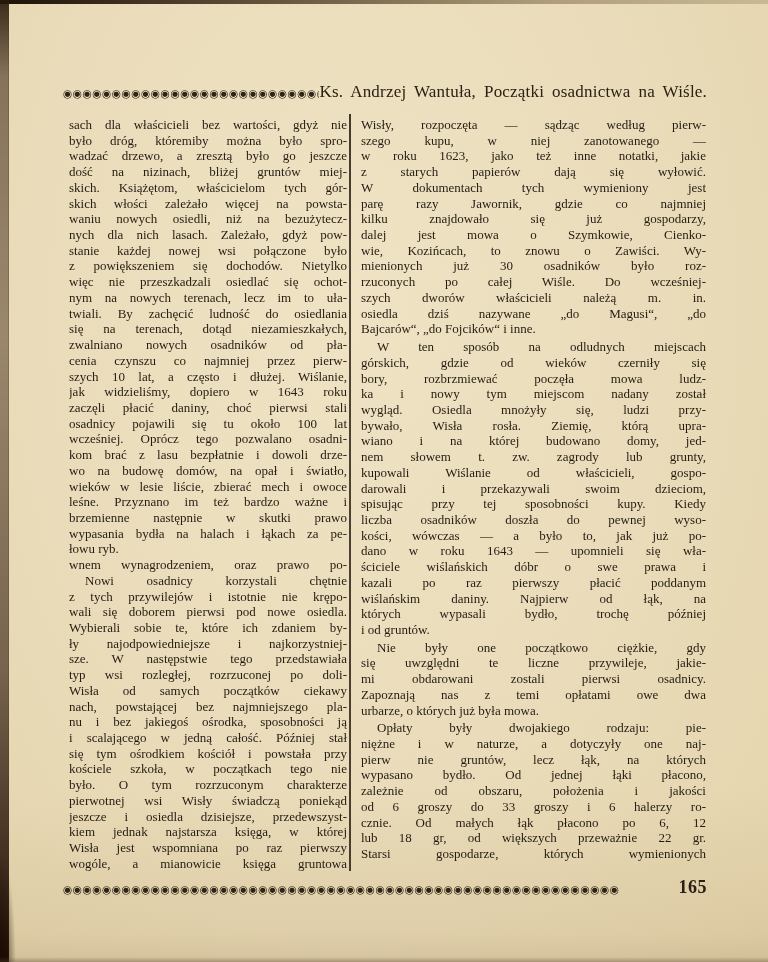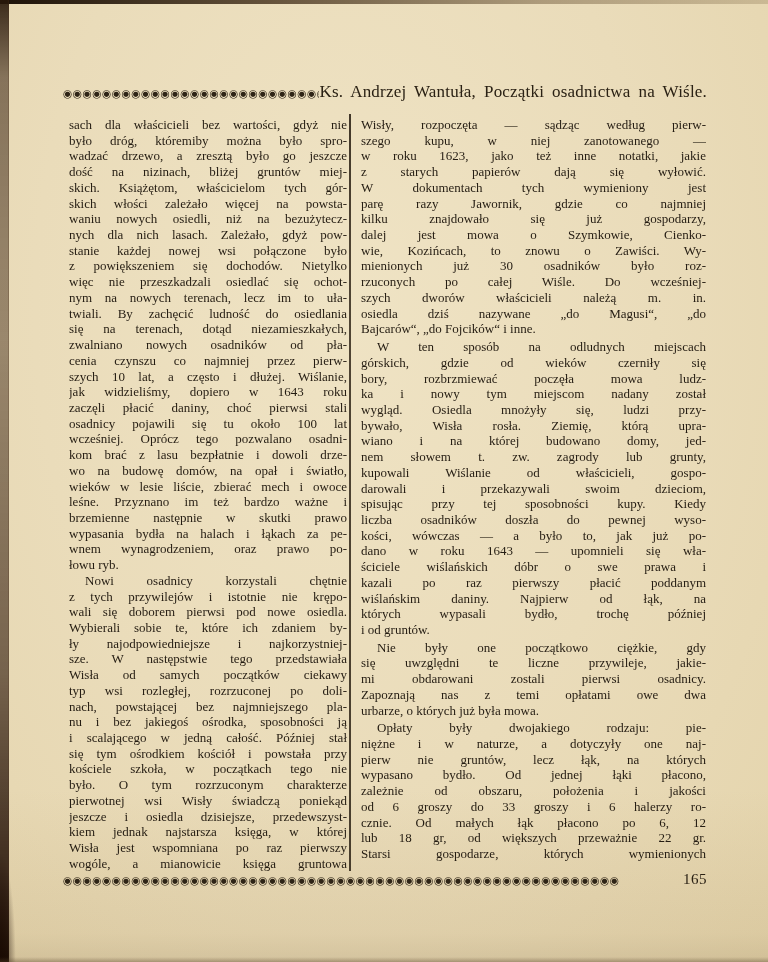--- a/index.html
+++ b/index.html
@@ -50,21 +50,21 @@
     font-family:"DejaVu Sans", sans-serif;
     font-size:10.5px;letter-spacing:0.6px;color:#2e2416;
     white-space:nowrap;overflow:hidden;
   }
   .header .orn{max-width:305px;}
   .footer .orn{max-width:608px;}
   .running-title{
     font-size:17px;letter-spacing:0.2px;word-spacing:3.5px;color:#2a2114;
     white-space:nowrap;
   }
-  .pagenum{font-size:15px;font-weight:normal;letter-spacing:0.5px;color:#2a2114;}
+  .pagenum{font-size:18px;font-weight:bold;letter-spacing:0.5px;color:#2a2114;margin-top:6px;}
   
   .col{position:absolute;top:117px;}
   .col-left{left:69px;width:278px;}
   .col-right{left:361px;width:345px;}
   .rule{
     position:absolute;left:349px;top:114px;width:1.6px;height:757px;
     background:linear-gradient(to bottom,#241a0e 0%, #33281a 20%, #2c2214 100%);
     opacity:0.85;
   }
   .line{
@@ -113,32 +113,32 @@
         <div class="line">jak widzieliśmy, dopiero w 1643 roku</div>
         <div class="line">zaczęli płacić daniny, choć pierwsi stali</div>
         <div class="line">osadnicy pojawili się tu około 100 lat</div>
         <div class="line">wcześniej. Oprócz tego pozwalano osadni-</div>
         <div class="line">kom brać z lasu bezpłatnie i dowoli drze-</div>
         <div class="line">wo na budowę domów, na opał i światło,</div>
         <div class="line">wieków w lesie liście, zbierać mech i owoce</div>
         <div class="line">leśne. Przyznano im też bardzo ważne i</div>
         <div class="line">brzemienne następnie w skutki prawo</div>
         <div class="line">wypasania bydła na halach i łąkach za pe-</div>
+        <div class="line endline">łowu ryb.</div>
         <div class="line">wnem wynagrodzeniem, oraz prawo po-</div>
-        <div class="line endline">łowu ryb.</div>
       </div>
       <div class="para indent">
         <div class="line">Nowi osadnicy korzystali chętnie</div>
         <div class="line">z tych przywilejów i istotnie nie krępo-</div>
         <div class="line">wali się doborem pierwsi pod nowe osiedla.</div>
         <div class="line">Wybierali sobie te, które ich zdaniem by-</div>
         <div class="line">ły najodpowiedniejsze i najkorzystniej-</div>
         <div class="line">sze. W następstwie tego przedstawiała</div>
+        <div class="line">typ wsi rozległej, rozrzuconej po doli-</div>
         <div class="line">Wisła od samych początków ciekawy</div>
-        <div class="line">typ wsi rozległej, rozrzuconej po doli-</div>
         <div class="line">nach, powstającej bez najmniejszego pla-</div>
         <div class="line">nu i bez jakiegoś ośrodka, sposobności ją</div>
         <div class="line">i scalającego w jedną całość. Później stał</div>
         <div class="line">się tym ośrodkiem kościół i powstała przy</div>
         <div class="line">kościele szkoła, w początkach tego nie</div>
         <div class="line">było. O tym rozrzuconym charakterze</div>
         <div class="line">pierwotnej wsi Wisły świadczą poniekąd</div>
         <div class="line">jeszcze i osiedla dzisiejsze, przedewszyst-</div>
         <div class="line">kiem jednak najstarsza księga, w której</div>
         <div class="line">Wisła jest wspomniana po raz pierwszy</div>

